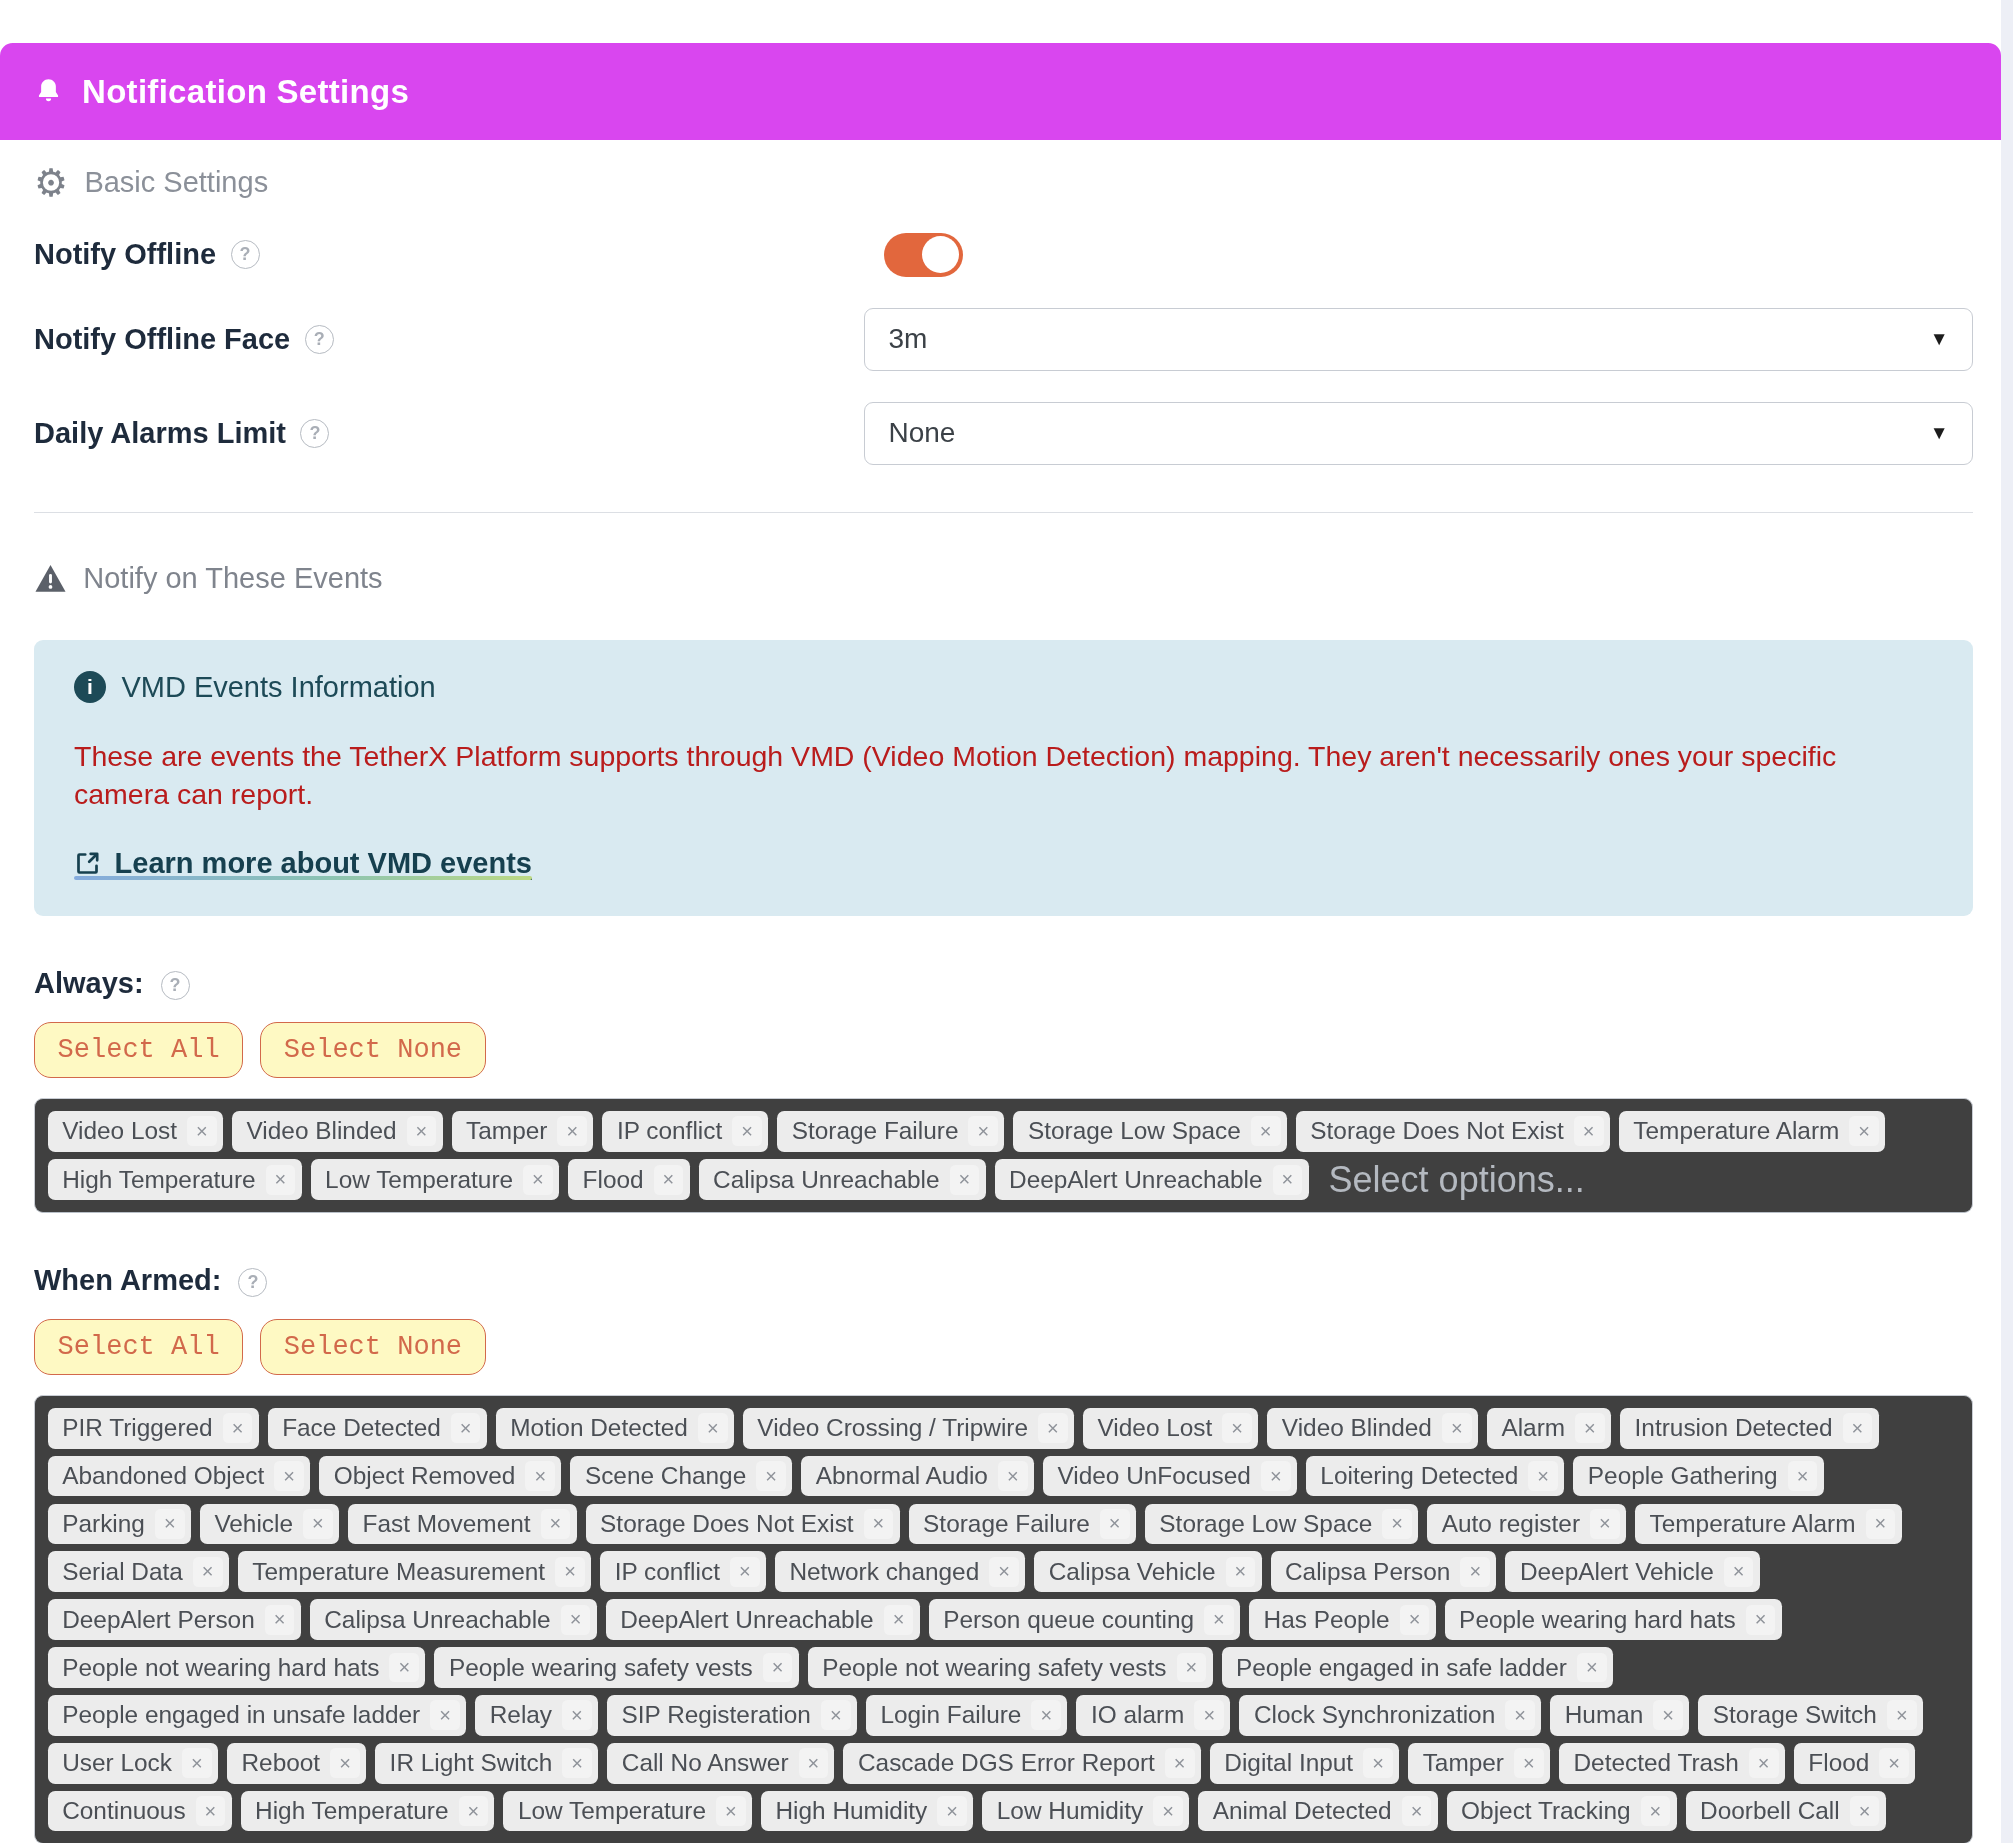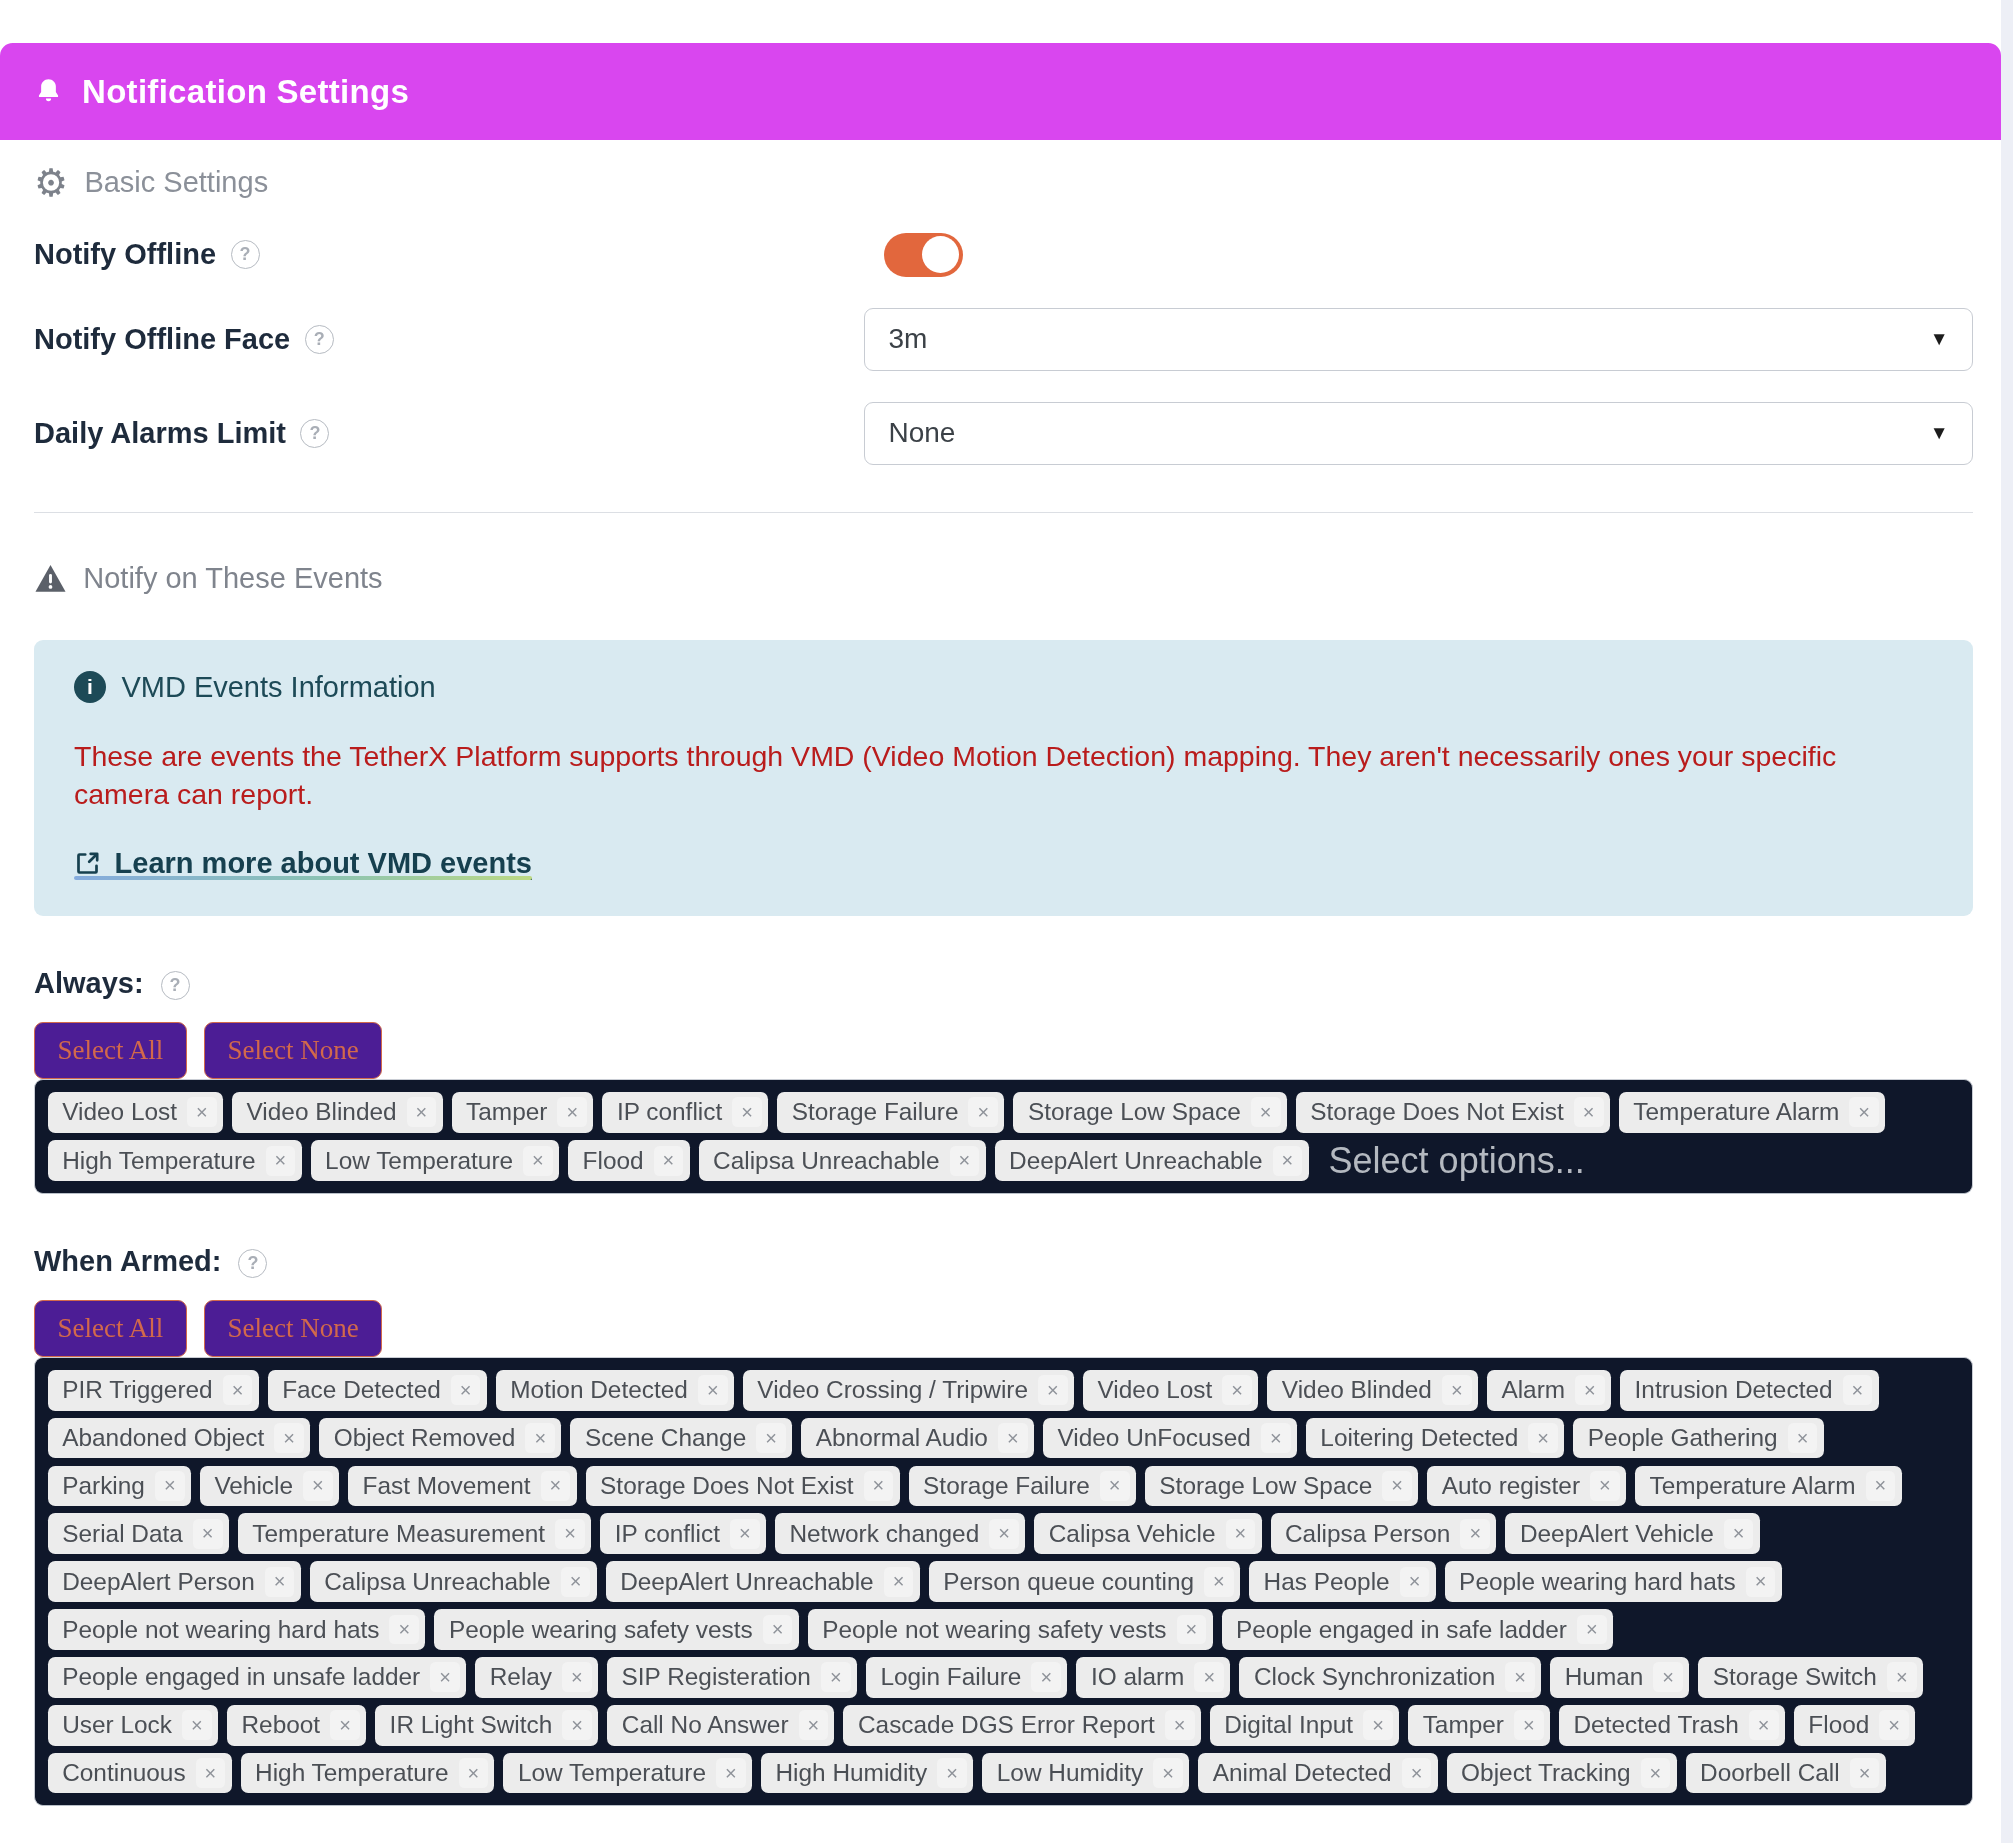--- a/index.html
+++ b/index.html
@@ -39,23 +39,23 @@
   .info-icon { width:32px; height:32px; border-radius:50%; background:#1d4a57; color:#ffffff; font-size:21px; font-weight:700; display:inline-flex; align-items:center; justify-content:center; flex:none; }
   .info-body { margin-top:33px; color:#b91c1c; font-size:28.5px; line-height:1.35; }
   .info-link { display:inline-flex; align-items:center; gap:13.6px; margin-top:34px; position:relative; cursor:pointer; text-decoration:none; }
   .info-link .link-text { color:#16404f; font-size:29px; font-weight:700; text-decoration:underline; text-decoration-thickness:2.3px; text-underline-offset:5.4px; }
   .info-link::after { content:""; position:absolute; left:0; right:0; bottom:0; height:4.5px; border-radius:2.7px;
      background:linear-gradient(90deg,#85abdd 0%,#8bc3b3 55%,#bcd985 100%); }
   .extlink { width:27px; height:27px; }
 
   .group-label-row { display:flex; align-items:flex-end; gap:17px; margin-top:51px; font-size:29px; font-weight:700; color:#1e2b3c; }
   .btn-row { display:flex; gap:17px; margin-top:22px; }
-  .btn { background:#4c1d95; border:1.8px solid #d2694b; border-radius:9px; color:#d2694b; font-size:27px; padding:11.8px 22.6px; font-family:Liberation Serif, serif; cursor:pointer; }
-
-  .multiselect { background:#0f172a; border:0.9px solid #c9cdd4; border-bottom-color:#b9c0c8; border-radius:9px; padding:11.8px 12.7px; display:flex; flex-wrap:wrap; gap:7.2px 9px; align-items:center; cursor:text; }
+  .btn { background:#fef9c3; border:1.8px solid #d2694b; border-radius:17px; color:#d2694b; font-size:27px; padding:11.8px 22.6px; font-family:Liberation Mono, monospace; cursor:pointer; }
+
+  .multiselect { margin-top:20px; background:#404040; border:0.9px solid #c9cdd4; border-bottom-color:#b9c0c8; border-radius:9px; padding:11.8px 12.7px; display:flex; flex-wrap:wrap; gap:7.2px 9px; align-items:center; cursor:text; }
   .chip { background:#ececec; border-radius:7.2px; display:inline-flex; align-items:center; font-size:24.4px; color:#4b4f55; padding:5.4px 6.3px 5.4px 14.5px; white-space:nowrap; }
   .chip-label { margin-right:10px; }
   .chip-x { background:#f3f3f3; border-radius:5.4px; color:#8f939a; font-size:20px; line-height:1; padding:4.5px 9px 5.4px; cursor:pointer; }
   .placeholder { color:#b4b9c0; font-size:36px; padding-left:11px; }
 </style>
 </head>
 <body>
 
 <div class="right-strip"></div>
 

